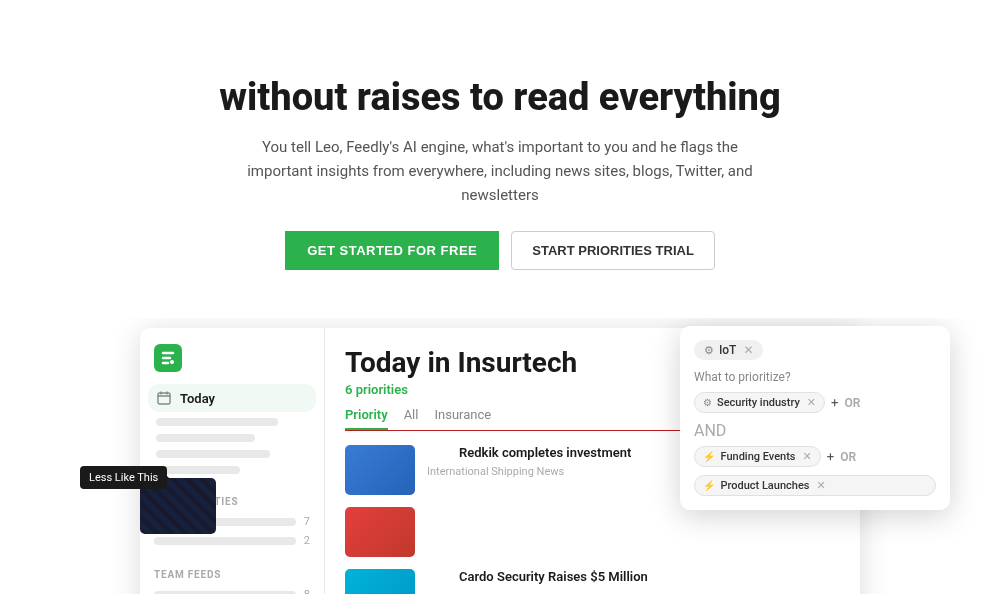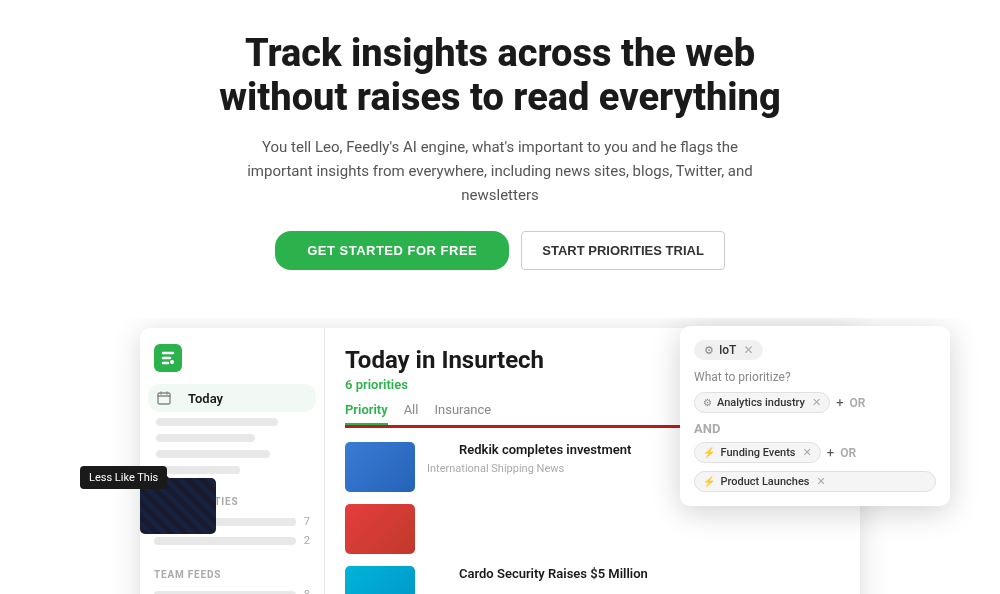--- a/index.html
+++ b/index.html
@@ -40,24 +40,24 @@
       display: flex;
       justify-content: center;
       gap: 12px;
       margin-bottom: 28px;
     }
 
     .btn-primary {
       background: #2bb24c;
       color: #fff;
       border: none;
-      padding: 11px 32px;
+      padding: 11px 22px;
       font-size: 13px;
       font-weight: 700;
-      border-radius: 16px;
+      border-radius: 0;
       cursor: pointer;
       letter-spacing: 0.5px;
     }
 
     .btn-secondary {
       background: #fff;
       color: #333;
       border: 1.5px solid #ccc;
       padding: 11px 20px;
       font-size: 13px;
@@ -116,21 +116,21 @@
       flex-shrink: 0;
     }
 
     .sidebar-nav {
       padding: 0 8px;
     }
 
     .nav-item {
       display: flex;
       align-items: center;
-      gap: 16px;
+      gap: 8px;
       padding: 6px 8px;
       border-radius: 11px;
       cursor: pointer;
       margin-bottom: 2px;
     }
 
     .nav-item.active {
       background: #f0f9f3;
     }
 
@@ -191,37 +191,37 @@
 
     
     .main-content {
       flex: 1;
       background: #fff;
       padding: 18px 20px;
       overflow: hidden;
     }
 
     .feed-title {
-      font-size: 24px;
+      font-size: 28px;
       font-weight: 700;
       color: #1a1a1a;
       margin-bottom: 3px;
     }
 
     .feed-priority-count {
       font-size: 13px;
       color: #2bb24c;
       font-weight: 600;
       margin-bottom: 10px;
     }
 
     .feed-tabs {
       display: flex;
       gap: 16px;
-      border-bottom: 3px solid #b91c1c;
+      border-bottom: 1px solid #b91c1c;
       margin-bottom: 14px;
     }
 
     .feed-tab {
       font-size: 13px;
       padding-bottom: 6px;
       cursor: pointer;
       color: #888;
     }
 
@@ -365,23 +365,23 @@
     .add-btn {
       display: flex;
       align-items: center;
       gap: 2px;
       color: #555;
       font-size: 11px;
       cursor: pointer;
     }
 
     .leo-and-label {
-      font-size: 13px;
-      color: #aaa;
-      font-weight: 700;
+      font-size: 16px;
+      color: #aaa;
+      font-weight: 400;
       margin: 4px 0 6px;
     }
 
     .product-launches-chip {
       display: flex;
       align-items: center;
       gap: 5px;
       background: #f5f5f5;
       border: 1px solid #e0e0e0;
       border-radius: 14px;
@@ -432,21 +432,21 @@
         #16213e 10px
       );
       z-index: 5;
     }
   </style>
 </head>
 <body>
 
 <div class="hero-section">
   <h1 class="hero-title">
-    <span>Track insights across the web</span><br>
+    <br>
     <span>without raises to read everything</span>
   </h1>
   <p class="hero-subtitle">You tell Leo, Feedly's AI engine, what's important to you and he flags the important insights from everywhere, including news sites, blogs, Twitter, and newsletters</p>
   <div class="cta-buttons">
     <button class="btn-primary">GET STARTED FOR FREE</button>
     <button class="btn-secondary">START PRIORITIES TRIAL</button>
   </div>
 </div>
 
 <div class="demo-area">
@@ -539,21 +539,21 @@
         <span class="leo-tag-icon">⚙</span>
         <span>IoT</span>
         <span class="close-tag">✕</span>
       </div>
     </div>
     <div class="leo-question">What to prioritize?</div>
 
     <div class="leo-filter-row">
       <div class="filter-chip">
         <span class="filter-chip-icon">⚙</span>
-        <span>Analytics industry</span>
+        <span>Security industry</span>
         <span class="chip-close">✕</span>
       </div>
       <span class="add-btn">
         <span style="font-size:13px;">+</span>
       </span>
       <span class="leo-connector">OR</span>
     </div>
 
     <div class="leo-and-label">AND</div>
 

